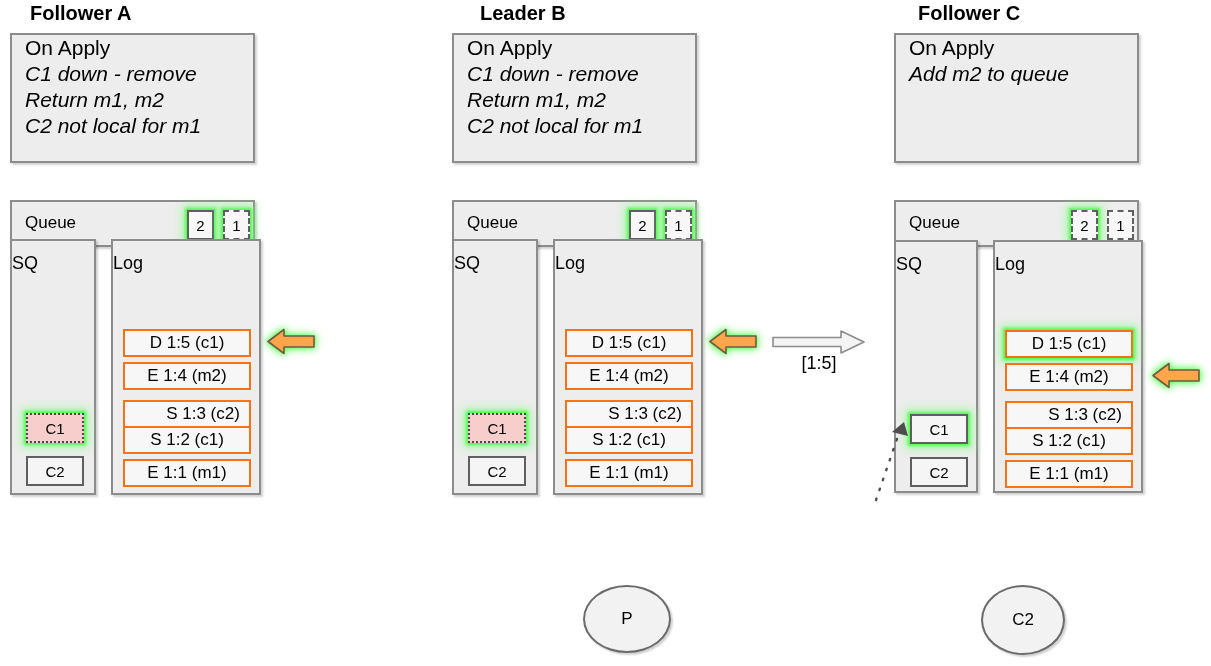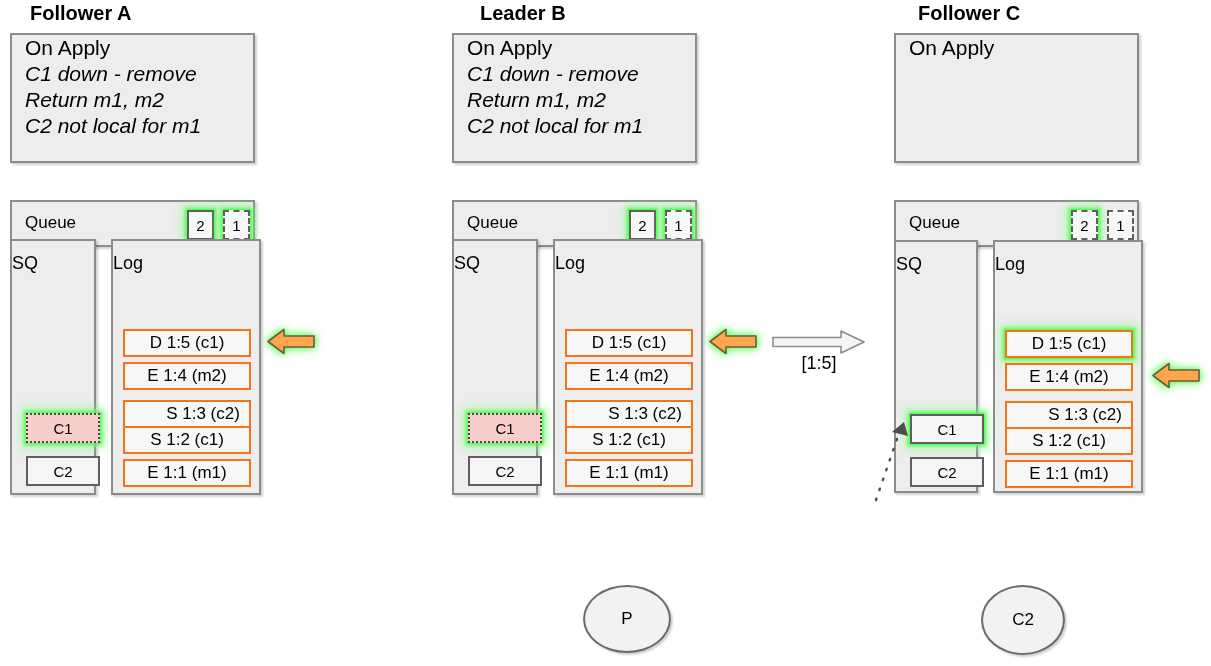--- a/index.html
+++ b/index.html
@@ -20,21 +20,21 @@
   .qitem{position:absolute;top:8px;width:27px;height:30px;box-sizing:border-box;background:#f7f7f7;
          border:2px solid #5f5f5f;font-size:15px;display:flex;align-items:center;justify-content:center;}
   .q0{left:175px;}
   .q1{left:211px;}
   .qdash{border-style:dashed;}
 
   .sqbox{left:0;top:239px;width:86px;height:256px;}
   .logbox{left:101px;top:239px;width:150px;height:256px;}
   .box-label{position:absolute;top:12px;left:0;width:100%;font-size:18px;}
 
-  .sqitem{position:absolute;left:14px;width:74px;height:30px;box-sizing:border-box;background:#f5f5f5;
+  .sqitem{position:absolute;left:14px;width:58px;height:30px;box-sizing:border-box;background:#f5f5f5;
           border:2px solid #5f5f5f;font-size:15px;display:flex;align-items:center;justify-content:center;}
   .sq-c1{top:172px;}
   .sq-c2{top:215px;}
   .pink{background:#f8cecc;border:2px dotted #4a4a4a;}
 
   .entry{position:absolute;left:10px;width:128px;height:28px;box-sizing:border-box;background:#f7f7f7;
          border:2px solid #f97316;font-size:17px;display:flex;align-items:center;justify-content:center;white-space:nowrap;}
   .e0{top:88px;} .e1{top:121px;} .e2{top:159px;padding-left:32px;} .e3{top:185px;} .e4{top:218px;}
 
   .glow{box-shadow:0 0 3px 2px rgba(70,255,70,0.95),0 0 9px 5px rgba(130,255,130,0.55);}
@@ -117,20 +117,21 @@
       <div class="entry e3">S 1:2 (c1)</div>
       <div class="entry e4">E 1:1 (m1)</div>
     </div>
   </div>
 
   <div class="col" style="left:894px">
     <div class="node-title" style="left:24px">Follower C</div>
 
     <div class="panel onapply">
       <div class="hdr">On Apply</div>
+      <div class="ln">Add m2 to queue</div>
     </div>
 
     <div class="panel queue">
       <div class="queue-label">Queue</div>
       <div class="qitem q0 qdash glow">2</div>
       <div class="qitem q1 qdash">1</div>
     </div>
 
     <div class="panel sqbox" style="width:84px;height:253px;top:240px;">
       <div class="box-label">SQ</div>

